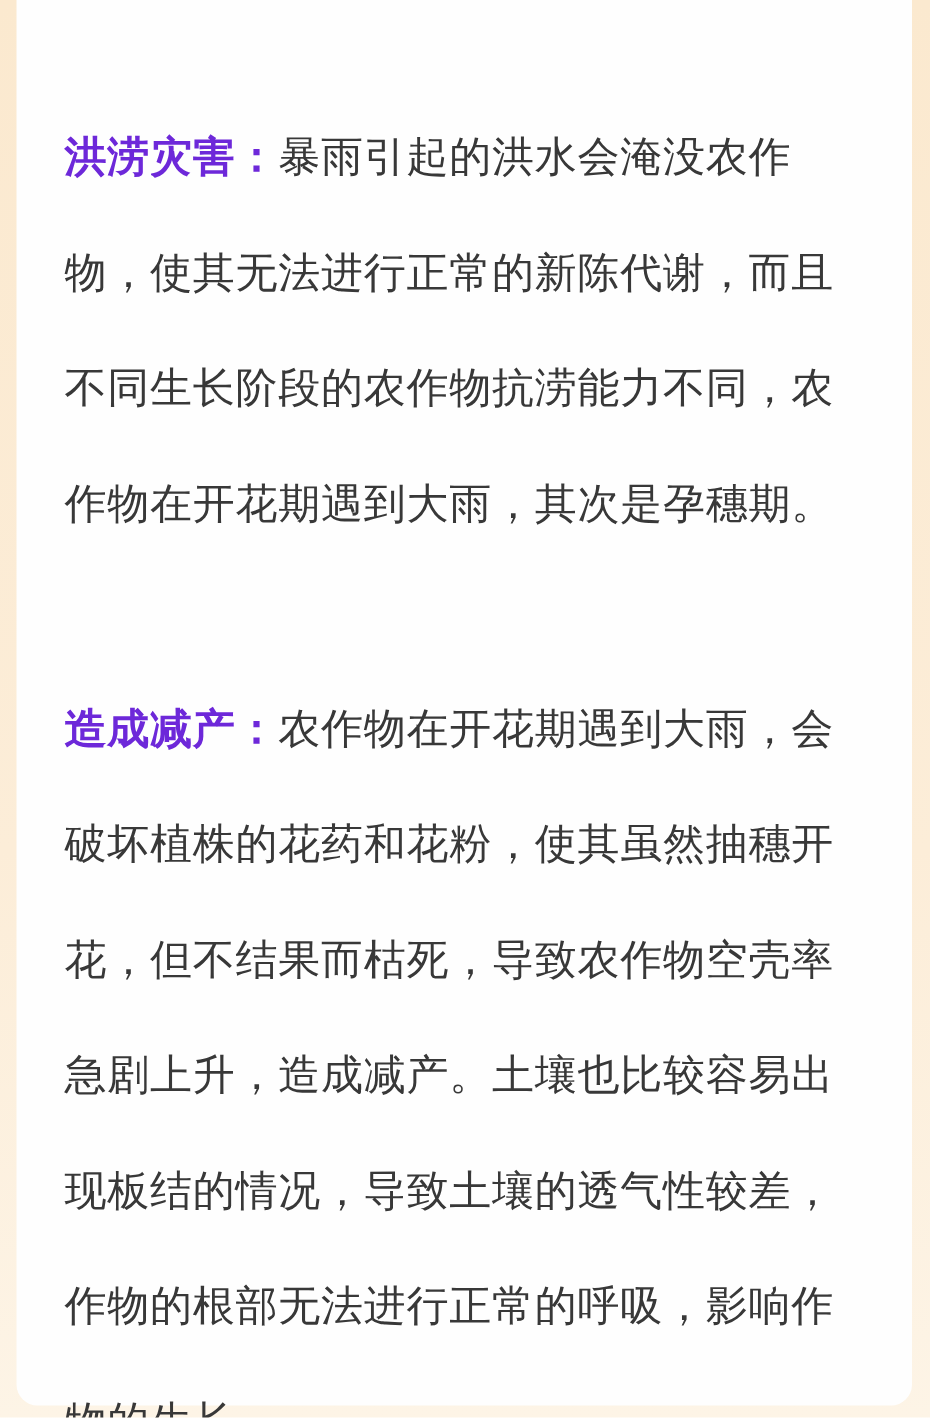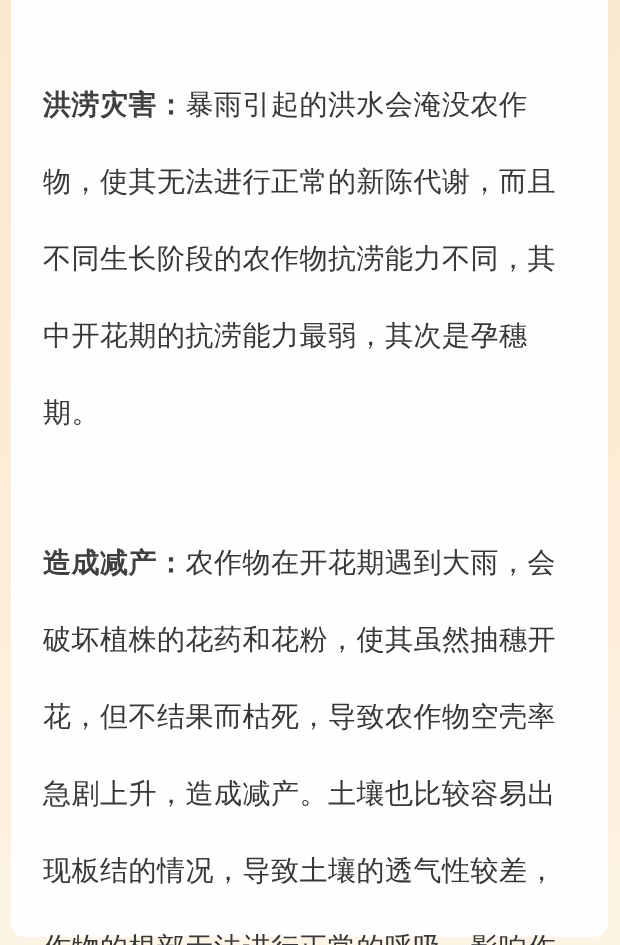--- a/index.html
+++ b/index.html
@@ -35,27 +35,27 @@
     text-align: left;
     word-break: break-all;
   }
 
   .paragraph { margin: 0; }
 
   .paragraph + .paragraph { margin-top: 73px; }
 
   .paragraph-label {
     font-weight: bold;
-    color: #404040;
+    color: #6d28d9;
   }
 </style>
 </head>
 <body>
 
 <div class="article-card">
   <div class="article-body">
 
-    <p class="paragraph"><strong class="paragraph-label">洪涝灾害：</strong><span>暴雨引起的洪水会淹没农作物，使其无法进行正常的新陈代谢，而且不同生长阶段的农作物抗涝能力不同，其中开花期的抗涝能力最弱，其次是孕穗期。</span></p>
+    <p class="paragraph"><strong class="paragraph-label">洪涝灾害：</strong><span>暴雨引起的洪水会淹没农作物，使其无法进行正常的新陈代谢，而且不同生长阶段的农作物抗涝能力不同，农作物在开花期遇到大雨，其次是孕穗期。</span></p>
 
     <p class="paragraph"><strong class="paragraph-label">造成减产：</strong><span>农作物在开花期遇到大雨，会破坏植株的花药和花粉，使其虽然抽穗开花，但不结果而枯死，导致农作物空壳率急剧上升，造成减产。土壤也比较容易出现板结的情况，导致土壤的透气性较差，作物的根部无法进行正常的呼吸，影响作物的生长。</span></p>
 
   </div>
 </div>
 
 </body></html>

